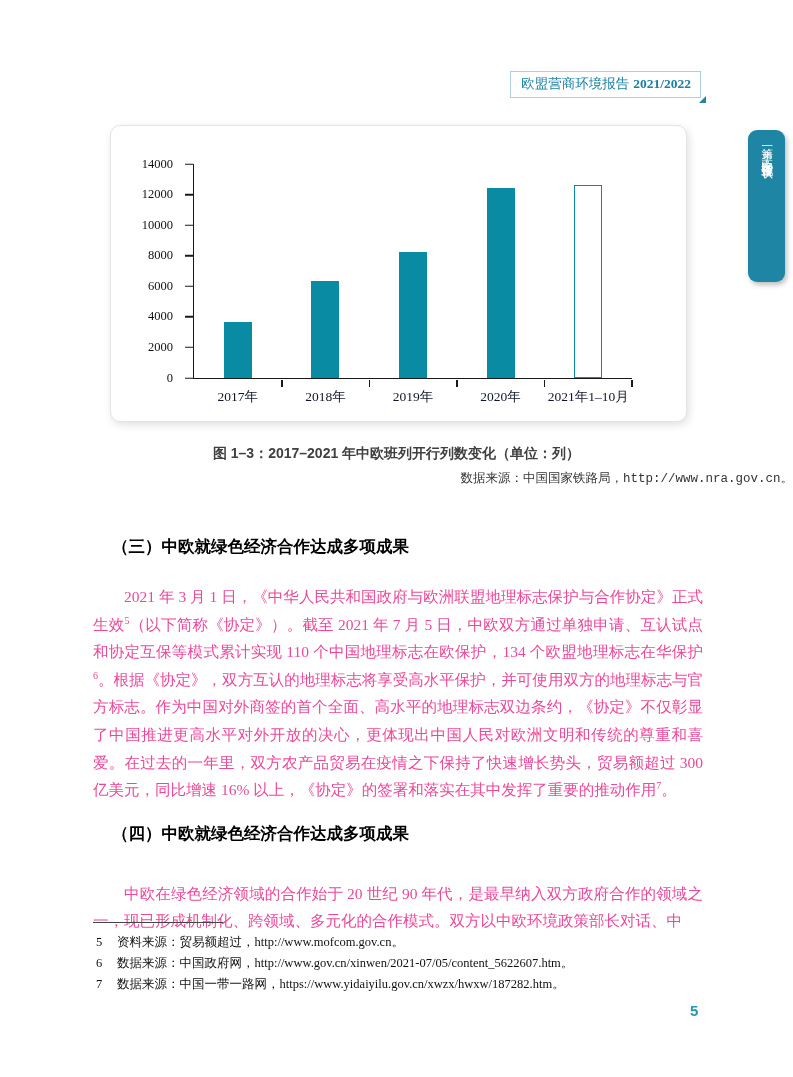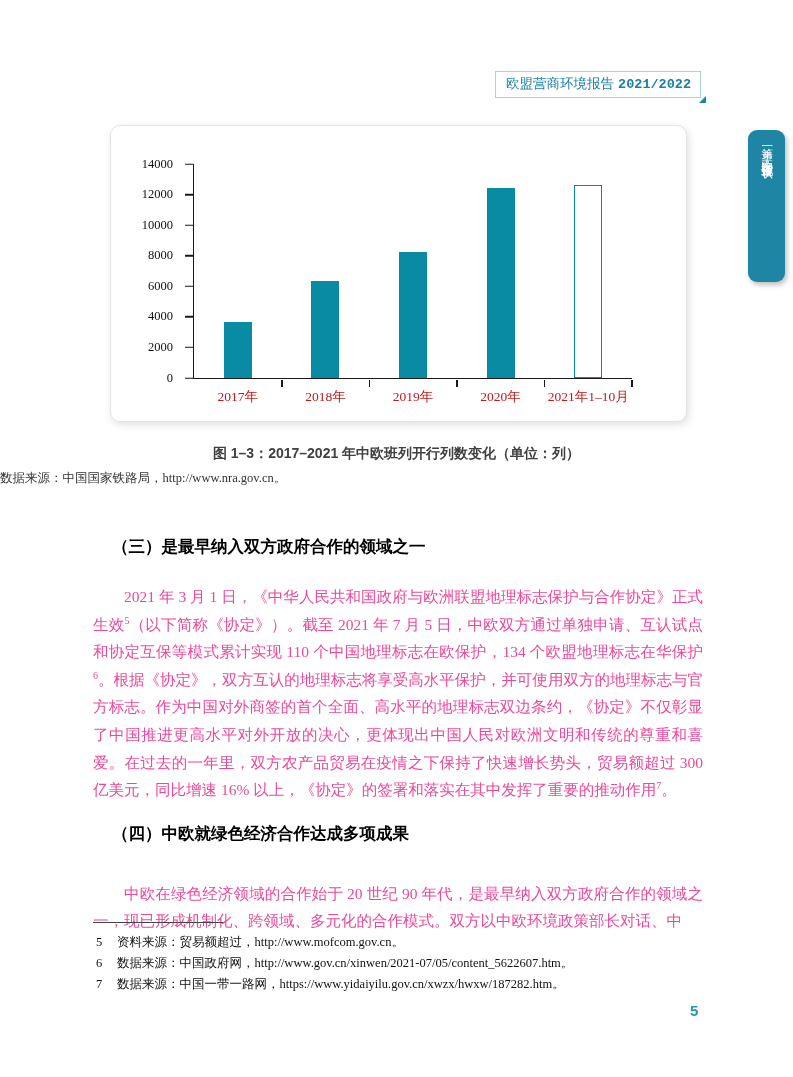--- a/index.html
+++ b/index.html
@@ -5,21 +5,21 @@
   html,body{margin:0;padding:0;}
   body{
     width:793px;height:1077px;position:relative;background:#ffffff;
     font-family:"Liberation Serif", serif;color:#000;overflow:hidden;
   }
   
   .header-badge{
     position:absolute;top:71px;right:92px;
     border:1px solid var(--header_border,#abd0de);
     padding:3px 9px 4px 10px;
-    font-family:Liberation Mono, monospace;font-size:13.5px;
+    font-family:Liberation Serif, serif;font-size:13.5px;
     color:var(--header_text,#1a81a4);white-space:nowrap;
   }
   .header-badge .year{font-weight:700;margin-left:4px;}
   .header-badge .corner{
     position:absolute;right:-6px;bottom:-6px;width:0;height:0;
     border-style:solid;border-width:0 0 7px 7px;
     border-color:transparent transparent var(--accent,#15718f) transparent;
   }
   
   .chapter-tab{
@@ -44,39 +44,39 @@
     position:absolute;left:82px;top:38px;width:438px;height:214px;
     border-left:1.5px solid #1a1a1a;border-bottom:1.5px solid #1a1a1a;
   }
   .slots{position:absolute;left:0;top:0;width:100%;height:100%;display:flex;}
   .slot{flex:1 1 0;position:relative;display:flex;align-items:flex-end;justify-content:center;}
   .bar{width:28px;background:var(--bar,#088ba3);}
   .bar.outline{background:#fff;border:1.5px solid var(--bar,#088ba3);box-sizing:border-box;}
   .xtick{position:absolute;right:-1px;bottom:-9px;width:1.5px;height:7px;background:#1a1a1a;}
   .xlabel{
     position:absolute;left:50%;transform:translateX(-50%);bottom:-28px;
-    white-space:nowrap;font-size:13.5px;color:#b91c1c;
+    white-space:nowrap;font-size:13.5px;color:#0f172a;
     font-family:"Liberation Serif",serif;
   }
   .ymark{position:absolute;left:-9px;width:7.5px;height:1.5px;background:#1a1a1a;transform:translateY(50%);}
   .ylabels{position:absolute;left:0;top:38px;width:74px;height:214px;}
   .ylabel{
     position:absolute;right:12px;transform:translateY(50%);
     font-size:12.5px;color:#111;line-height:1;
     font-family:"Liberation Serif",serif;
   }
   
   .fig-caption{
     position:absolute;top:445px;left:0;width:100%;text-align:center;
     font-family:"Liberation Sans",sans-serif;font-weight:700;
     font-size:14px;color:#404040;
   }
   .fig-source{
-    position:absolute;top:470px;left:0;width:100%;text-align:left;
-    font-family:Liberation Serif, serif;font-size:12.5px;color:#333;
+    position:absolute;top:470px;left:0;width:100%;text-align:right;
+    font-family:Liberation Mono, monospace;font-size:12.5px;color:#333;
   }
   
   .content{position:absolute;left:93px;top:536px;width:610px;}
   .content h3{
     font-family:"Liberation Sans",sans-serif;font-weight:700;
     font-size:16.5px;color:#000;margin:0 0 25px 0;padding-left:19px;
   }
   .content h3.h4{margin-top:19px;margin-bottom:35px;}
   .content p{
     margin:0;font-size:15.5px;line-height:27.6px;text-align:justify;
@@ -161,21 +161,21 @@
         <div class="ylabel" style="bottom: 71.4286%;">10000</div>
         <div class="ylabel" style="bottom: 85.7143%;">12000</div>
         <div class="ylabel" style="bottom: 100%;">14000</div>
       </div>
   </div>
 
   <div class="fig-caption">图 1–3：2017–2021 年中欧班列开行列数变化（单位：列）</div>
   <div class="fig-source">数据来源：中国国家铁路局，http://www.nra.gov.cn。</div>
 
   <div class="content">
-    <h3>（三）是最早纳入双方政府合作的领域之一</h3>
+    <h3>（三）中欧就绿色经济合作达成多项成果</h3>
     <p><span>2021 年 3 月 1 日，《中华人民共和国政府与欧洲联盟地理标志保护与合作协定》正式生效</span><sup>5</sup><span>（以下简称《协定》）。截至 2021 年 7 月 5 日，中欧双方通过单独申请、互认试点和协定互保等模式累计实现 110 个中国地理标志在欧保护，134 个欧盟地理标志在华保护</span><sup>6</sup><span>。根据《协定》，双方互认的地理标志将享受高水平保护，并可使用双方的地理标志与官方标志。作为中国对外商签的首个全面、高水平的地理标志双边条约，《协定》不仅彰显了中国推进更高水平对外开放的决心，更体现出中国人民对欧洲文明和传统的尊重和喜爱。在过去的一年里，双方农产品贸易在疫情之下保持了快速增长势头，贸易额超过 300 亿美元，同比增速 16% 以上，《协定》的签署和落实在其中发挥了重要的推动作用</span><sup>7</sup><span>。</span></p>
     <h3 class="h4">（四）中欧就绿色经济合作达成多项成果</h3>
     <p><span>中欧在绿色经济领域的合作始于 20 世纪 90 年代，是最早纳入双方政府合作的领域之一，现已形成机制化、跨领域、多元化的合作模式。双方以中欧环境政策部长对话、中</span></p>
   </div>
 
   <div class="footnotes">
     <div class="fn-rule"></div>
     <div>
         <div class="fn-row">
           <span class="fn-num">5</span>

